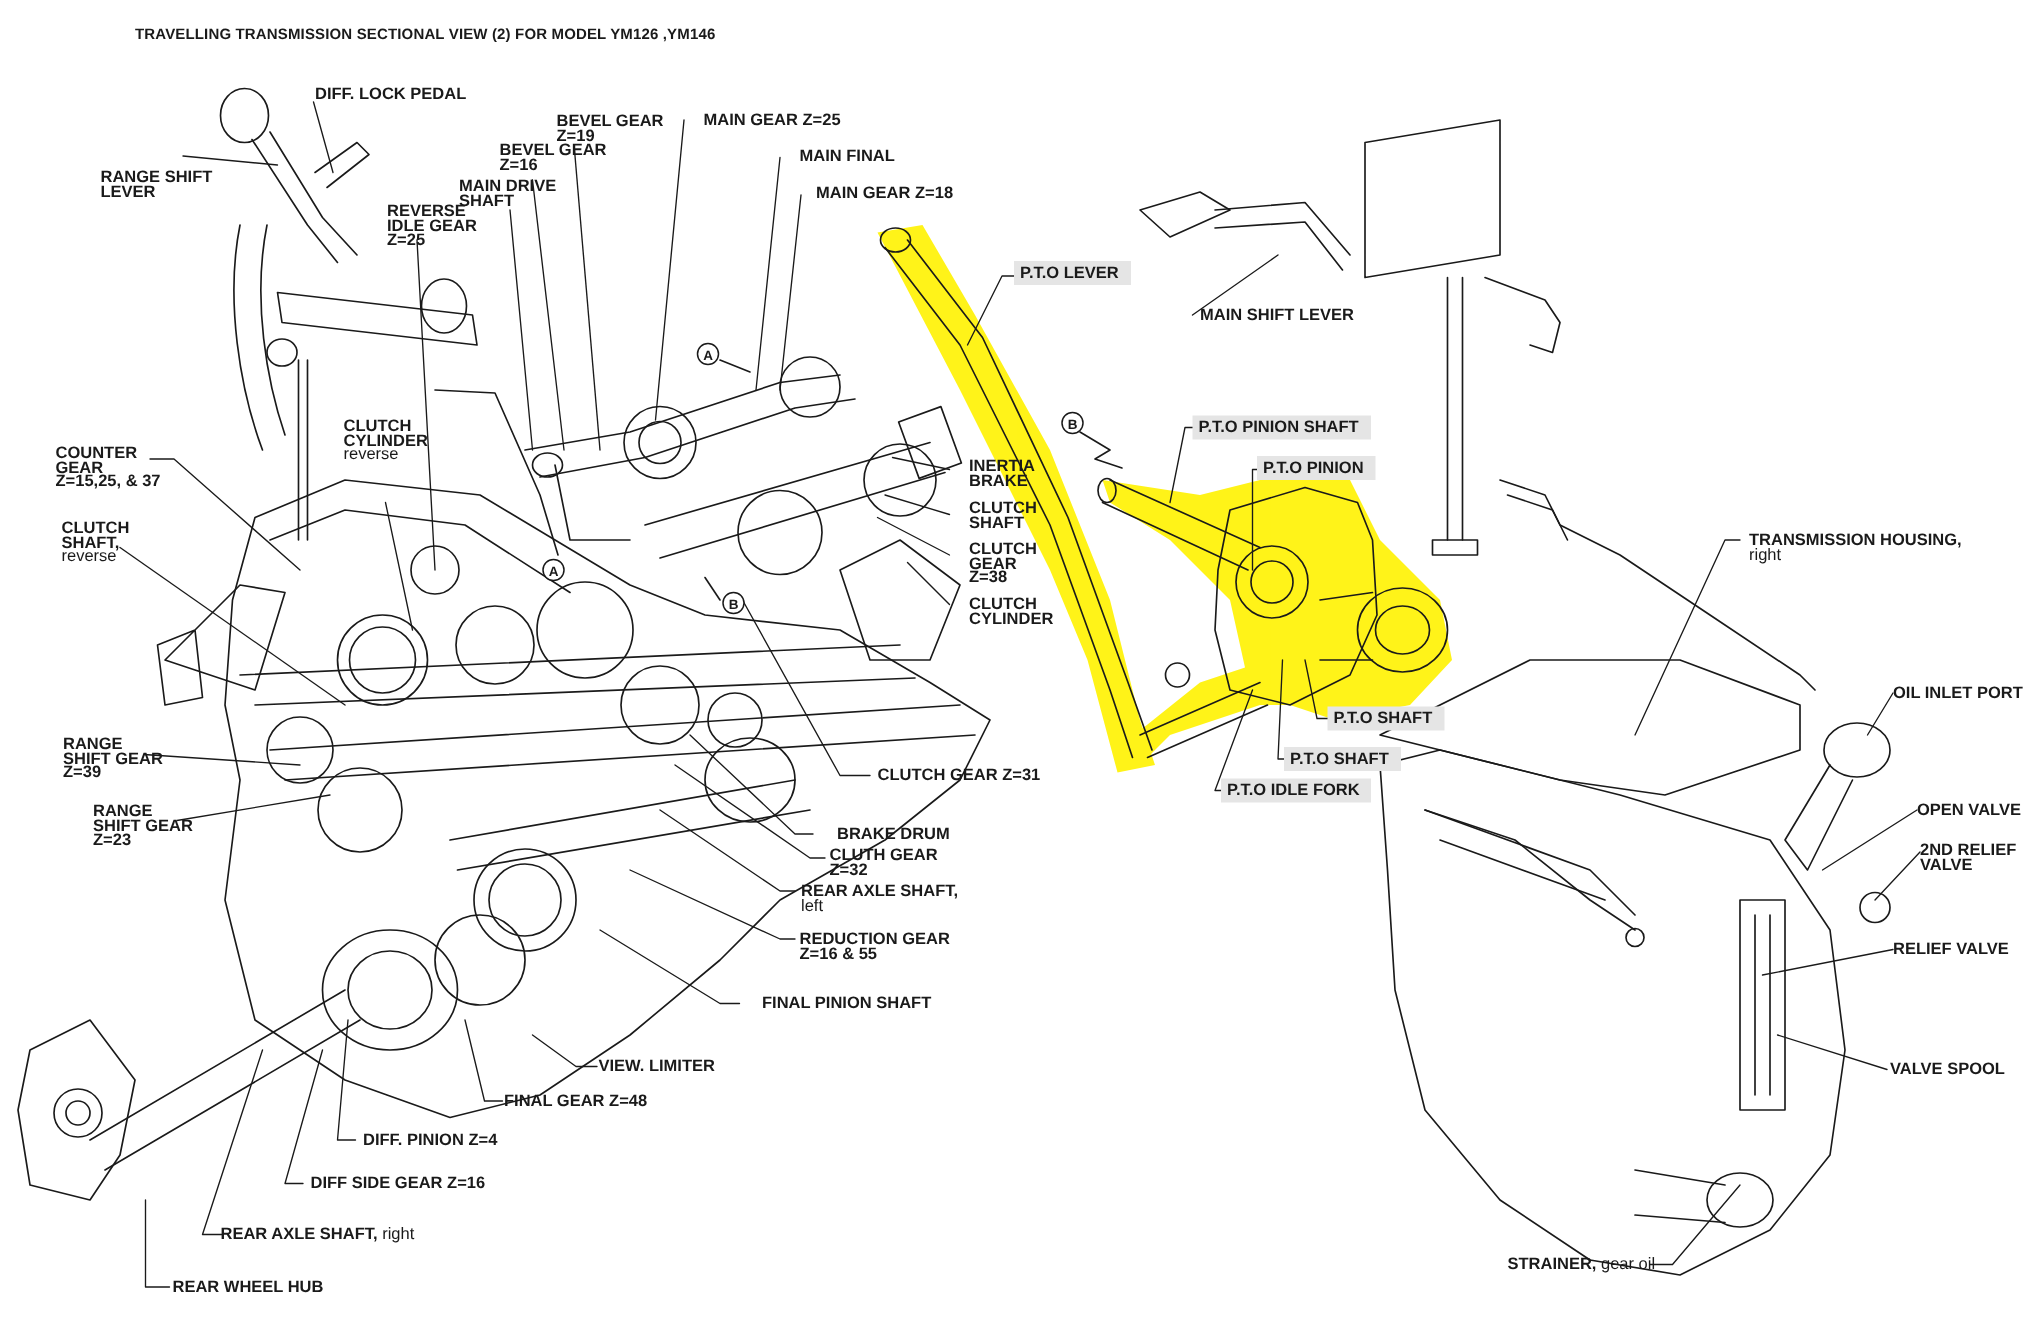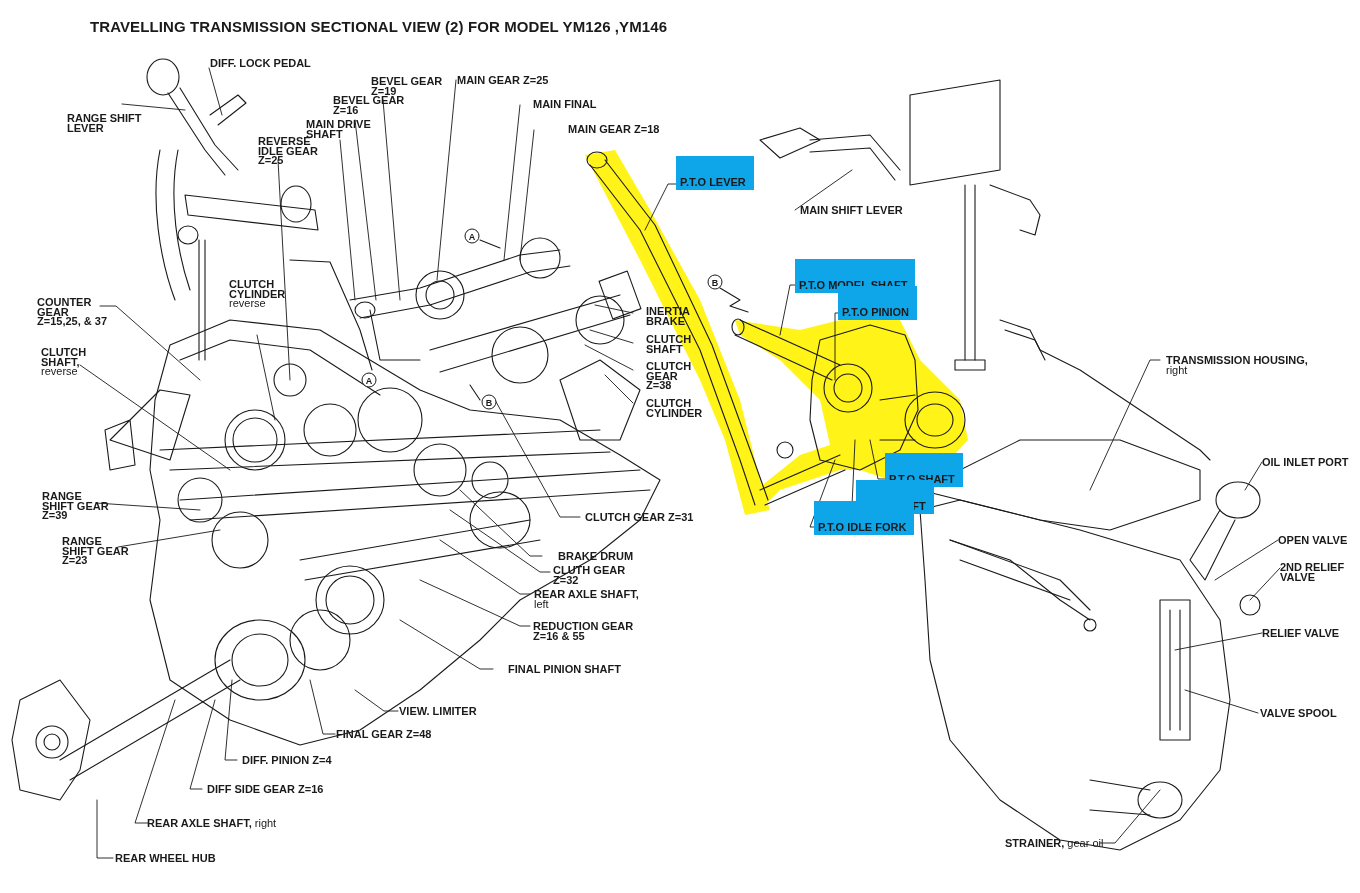--- a/index.html
+++ b/index.html
@@ -1,21 +1,21 @@
 <!DOCTYPE html>
 <html><head>
 <meta charset="utf-8">
 <style>
   html, body { margin:0; padding:0; background:#ffffff; }
   body { width:1360px; height:893px; position:relative; overflow:hidden; font-family:"Liberation Sans", sans-serif; color:#1a1a1a; }
-  #title { position:absolute; left:90px; top:18px; font-size:15px; font-weight:bold; letter-spacing:0.1px; }
+  #title { position:absolute; left:90px; top:18px; font-size:10px; font-weight:bold; letter-spacing:0.1px; }
   svg#art { position:absolute; left:0; top:0; }
   .lbl { position:absolute; font-size:11px; line-height:9.6px; font-weight:bold; white-space:pre; }
   .lbl .sub { font-weight:normal; }
-  .hl { background:#0ea5e9; padding:20px 8px 2px 4px; }
+  .hl { background:#e5e5e5; padding:2px 8px 2px 4px; }
 </style>
 </head>
 <body>
 
 <div id="title">TRAVELLING TRANSMISSION SECTIONAL VIEW (2) FOR MODEL YM126 ,YM146</div>
 
 <svg id="art" width="1360" height="893" viewBox="0 0 1360 893">
   <g fill="none" stroke="#1a1a1a" stroke-width="1.1" stroke-linejoin="round" stroke-linecap="round">
 
     <g>
@@ -209,23 +209,23 @@
   </g>
 </svg>
 
 <div class="lbl" style="left:210px;top:59px">DIFF. LOCK PEDAL</div>
 <div class="lbl" style="left:67px;top:114px">RANGE SHIFT
 LEVER</div>
 <div class="lbl" style="left:371px;top:77px">BEVEL GEAR
 Z=19</div>
 <div class="lbl" style="left:333px;top:96px">BEVEL GEAR
 Z=16</div>
-<div class="lbl" style="left:457px;top:76px">MAIN GEAR Z=25</div>
+<div class="lbl" style="left:469px;top:76px">MAIN GEAR Z=25</div>
 <div class="lbl" style="left:533px;top:100px">MAIN FINAL</div>
-<div class="lbl" style="left:568px;top:125px">MAIN GEAR Z=18</div>
+<div class="lbl" style="left:544px;top:125px">MAIN GEAR Z=18</div>
 <div class="lbl" style="left:306px;top:120px">MAIN DRIVE
 SHAFT</div>
 <div class="lbl" style="left:258px;top:137px">REVERSE
 IDLE GEAR
 Z=25</div>
 <div class="lbl" style="left:37px;top:298px">COUNTER
 GEAR
 Z=15,25, &amp; 37</div>
 <div class="lbl" style="left:229px;top:280px"><span>CLUTCH
 CYLINDER</span><br><span class="sub">reverse</span></div>
@@ -256,21 +256,21 @@
 <div class="lbl" style="left:508px;top:665px">FINAL PINION SHAFT</div>
 <div class="lbl" style="left:399px;top:707px">VIEW. LIMITER</div>
 <div class="lbl" style="left:336px;top:730px">FINAL GEAR Z=48</div>
 <div class="lbl" style="left:242px;top:756px">DIFF. PINION Z=4</div>
 <div class="lbl" style="left:207px;top:785px">DIFF SIDE GEAR Z=16</div>
 <div class="lbl" style="left:147px;top:819px"><span>REAR AXLE SHAFT,</span> <span class="sub">right</span></div>
 <div class="lbl" style="left:115px;top:854px">REAR WHEEL HUB</div>
 
 <div class="lbl" style="left:676px;top:178px"><span class="hl">P.T.O LEVER</span></div>
 <div class="lbl" style="left:800px;top:206px">MAIN SHIFT LEVER</div>
-<div class="lbl" style="left:795px;top:281px"><span class="hl">P.T.O MODEL SHAFT</span></div>
+<div class="lbl" style="left:795px;top:281px"><span class="hl">P.T.O PINION SHAFT</span></div>
 <div class="lbl" style="left:838px;top:308px"><span class="hl">P.T.O PINION</span></div>
 <div class="lbl" style="left:885px;top:475px"><span class="hl">P.T.O SHAFT</span></div>
 <div class="lbl" style="left:856px;top:502px"><span class="hl">P.T.O SHAFT</span></div>
 <div class="lbl" style="left:814px;top:523px"><span class="hl">P.T.O IDLE FORK</span></div>
 
 <div class="lbl" style="left:1166px;top:356px"><span>TRANSMISSION HOUSING,</span><br><span class="sub">right</span></div>
 <div class="lbl" style="left:1262px;top:458px">OIL INLET PORT</div>
 <div class="lbl" style="left:1278px;top:536px">OPEN VALVE</div>
 <div class="lbl" style="left:1280px;top:563px">2ND RELIEF
 VALVE</div>

